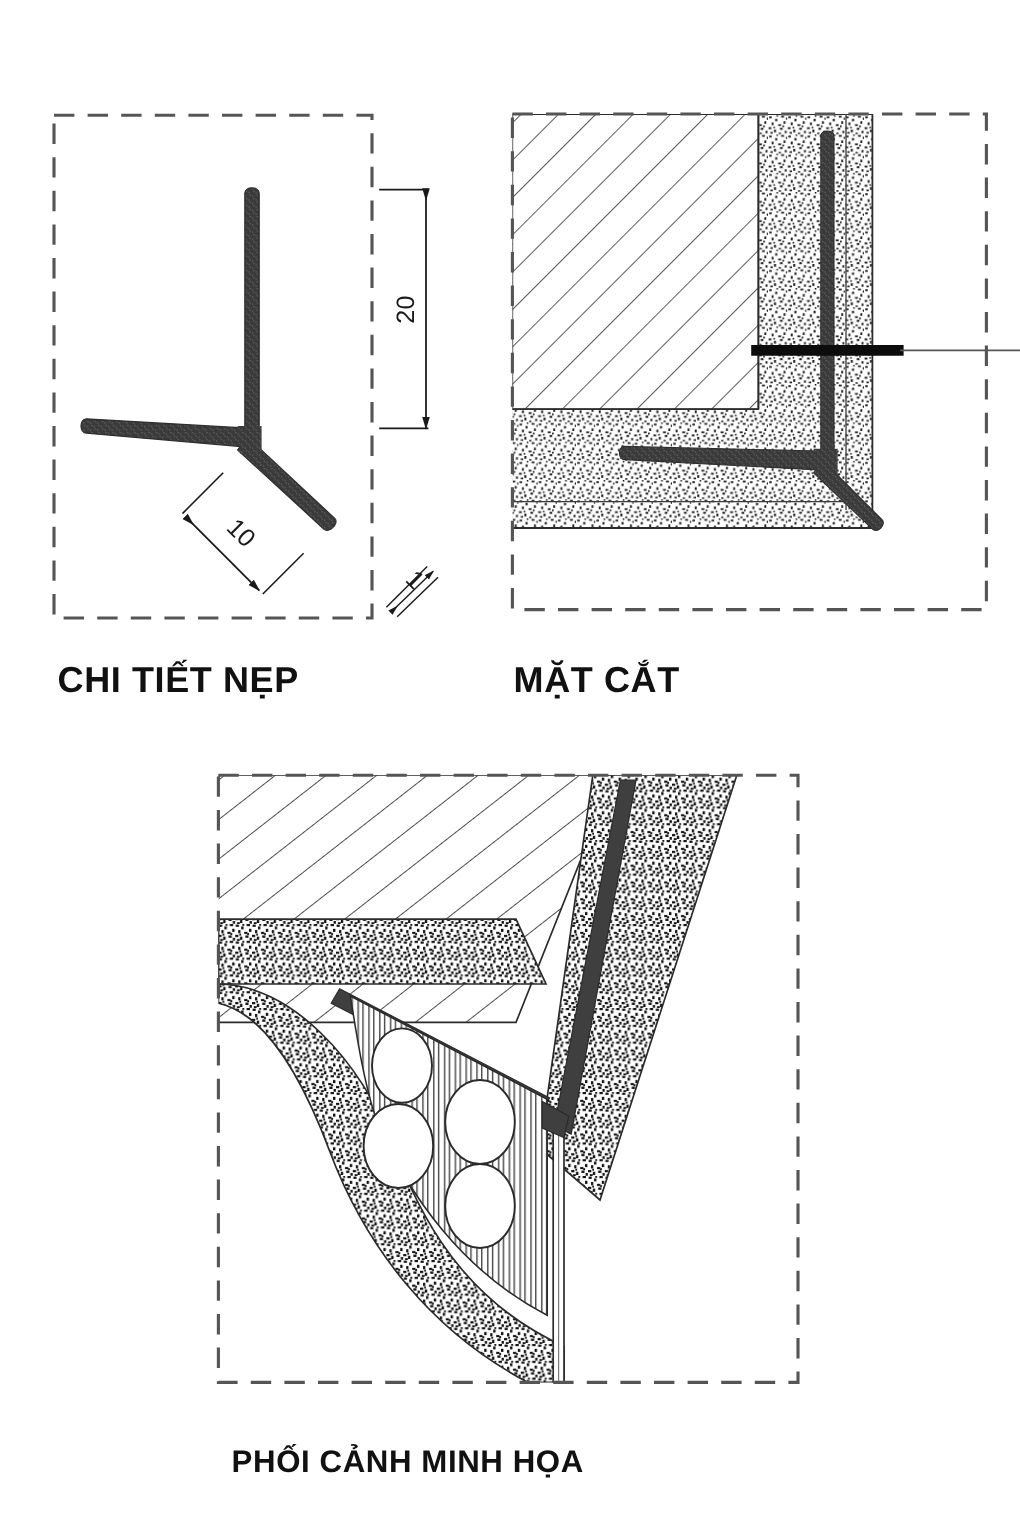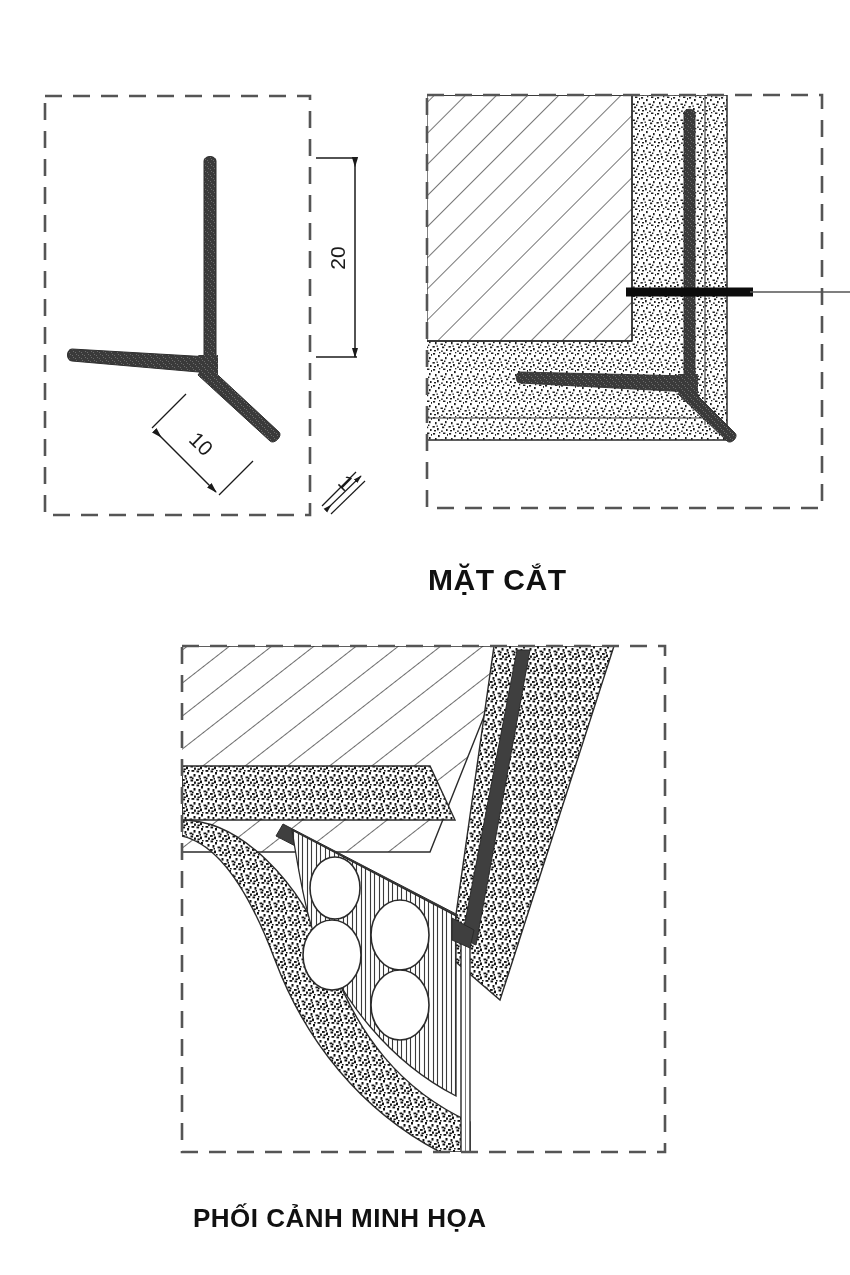--- a/index.html
+++ b/index.html
@@ -38,21 +38,20 @@
   }
   #caption-detail {
     left: 48px;
     top: 551px;
     font-size: 30px;
   }
   #caption-section {
     left: 428px;
     top: 551px;
     font-size: 30px;
-    margin-top: 12px;
   }
   #caption-perspective {
     left: 193px;
     top: 1203px;
     font-size: 26px;
   }
   .dim-text {
     font-family: "Liberation Sans", sans-serif;
     font-size: 21px;
     fill: #1a1a1a;
@@ -277,18 +276,19 @@
         </g>
 
         <path d="M 452 918 L 474 930 L 470 948 L 452 940 Z" fill="#3f3f3f" stroke="#2b2b2b" stroke-width="1"></path>
       </g>
 
       <rect x="182" y="646" width="483" height="506" fill="none" stroke="#555555" stroke-width="2.6" stroke-dasharray="17 11" stroke-linecap="butt"></rect>
     </g>
 
   </svg>
 
+  <div class="caption" id="caption-detail">CHI TIẾT NẸP</div>
 
   <div class="caption" id="caption-section">MẶT CẮT</div>
 
   <div class="caption" id="caption-perspective">PHỐI CẢNH MINH HỌA</div>
 
 </div>
 
 </body></html>

